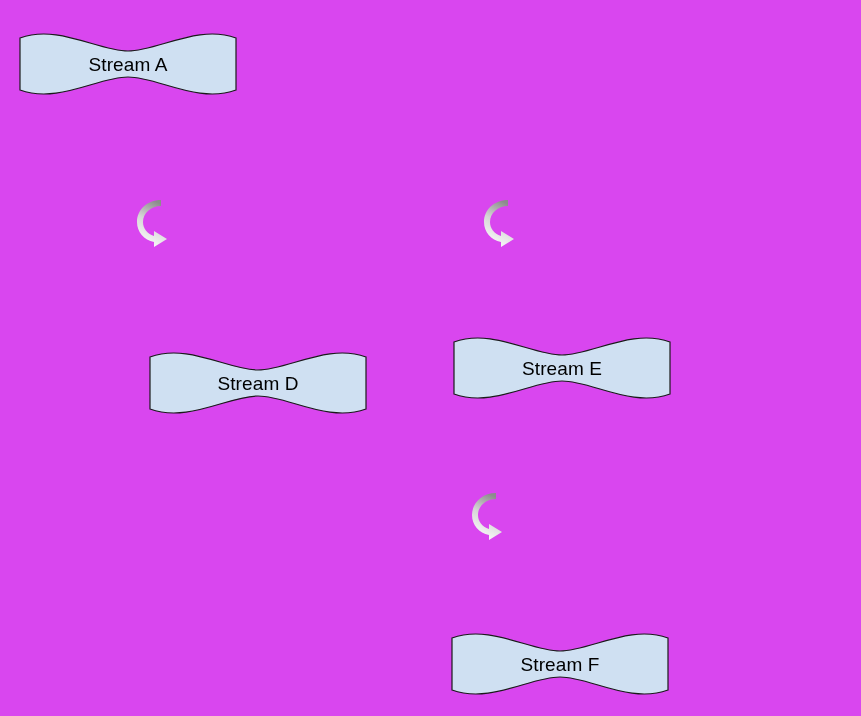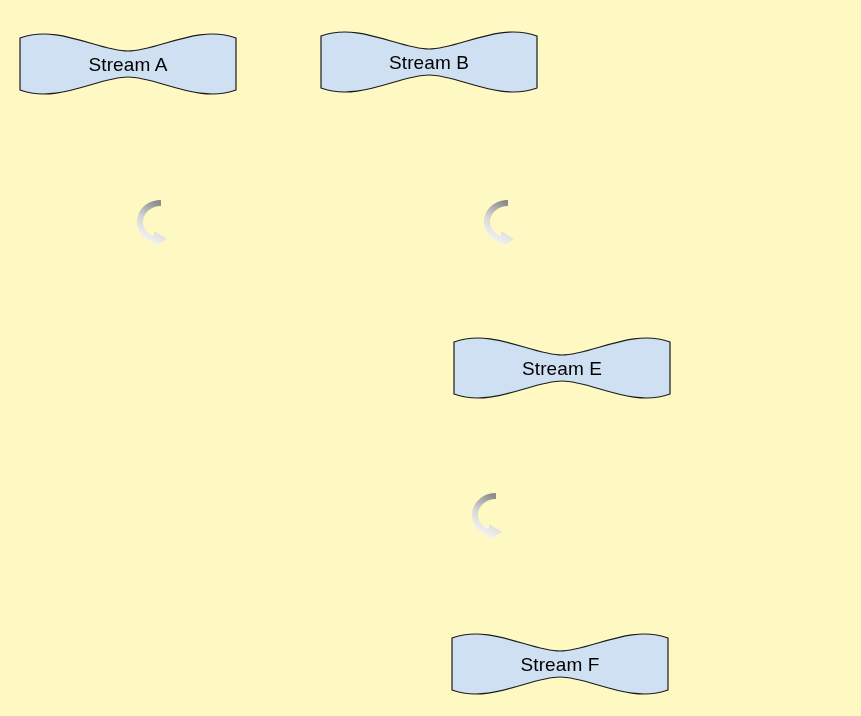--- a/index.html
+++ b/index.html
@@ -8,21 +8,21 @@
     padding: 0;
     background: #000000;
   }
   body {
     font-family: "Liberation Sans", sans-serif;
   }
   #canvas {
     position: relative;
     width: 861px;
     height: 716px;
-    background: #fef9c3;
+    background: #d946ef;
     overflow: hidden;
   }
   .banner {
     position: absolute;
     width: 220px;
     height: 70px;
   }
   .banner svg {
     display: block;
     width: 100%;
@@ -75,26 +75,20 @@
 
 <div id="canvas">
 
   <div class="banner" id="node-stream-a">
     <svg viewBox="0 0 220 70" preserveAspectRatio="none">
       <path d="M 2 9 C 40 -5, 80 22, 110 22 C 140 22, 180 -5, 218 9 L 218 61 C 180 75, 140 48, 110 48 C 80 48, 40 75, 2 61 Z" fill="#cfe0f2" stroke="#1a1a1a" stroke-width="1.2"></path>
     </svg>
     <div class="label">Stream A</div>
   </div>
 
-  <div class="banner" id="node-stream-b">
-    <svg viewBox="0 0 220 70" preserveAspectRatio="none">
-      <path d="M 2 9 C 40 -5, 80 22, 110 22 C 140 22, 180 -5, 218 9 L 218 61 C 180 75, 140 48, 110 48 C 80 48, 40 75, 2 61 Z" fill="#cfe0f2" stroke="#1a1a1a" stroke-width="1.2"></path>
-    </svg>
-    <div class="label">Stream B</div>
-  </div>
 
 
   <div class="rot-arrow" id="arrow-a-to-d">
     <svg viewBox="0 0 44 58">
       <defs>
         <linearGradient id="gradA" x1="0.55" y1="0" x2="0.2" y2="1">
           <stop offset="0%" stop-color="#8c8c8c"></stop>
           <stop offset="45%" stop-color="#d6d6d6"></stop>
           <stop offset="100%" stop-color="#ffffff"></stop>
         </linearGradient>
@@ -127,20 +121,26 @@
                L 23 52
                L 36 44
                L 23 36
                L 23 41
                C 16 39, 12 33, 12 27
                C 12 18, 20 11, 30 11
                Z" fill="url(#gradB)"></path>
     </svg>
   </div>
 
+  <div class="banner" id="node-stream-d">
+    <svg viewBox="0 0 220 70" preserveAspectRatio="none">
+      <path d="M 2 9 C 40 -5, 80 22, 110 22 C 140 22, 180 -5, 218 9 L 218 61 C 180 75, 140 48, 110 48 C 80 48, 40 75, 2 61 Z" fill="#cfe0f2" stroke="#1a1a1a" stroke-width="1.2"></path>
+    </svg>
+    <div class="label">Stream D</div>
+  </div>
 
   <div class="banner" id="node-stream-e">
     <svg viewBox="0 0 220 70" preserveAspectRatio="none">
       <path d="M 2 9 C 40 -5, 80 22, 110 22 C 140 22, 180 -5, 218 9 L 218 61 C 180 75, 140 48, 110 48 C 80 48, 40 75, 2 61 Z" fill="#cfe0f2" stroke="#1a1a1a" stroke-width="1.2"></path>
     </svg>
     <div class="label">Stream E</div>
   </div>
 
   <div class="rot-arrow" id="arrow-e-to-f">
     <svg viewBox="0 0 44 58">

